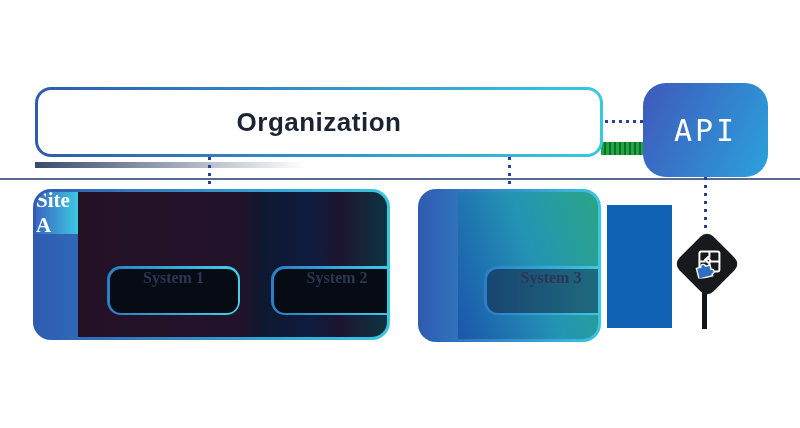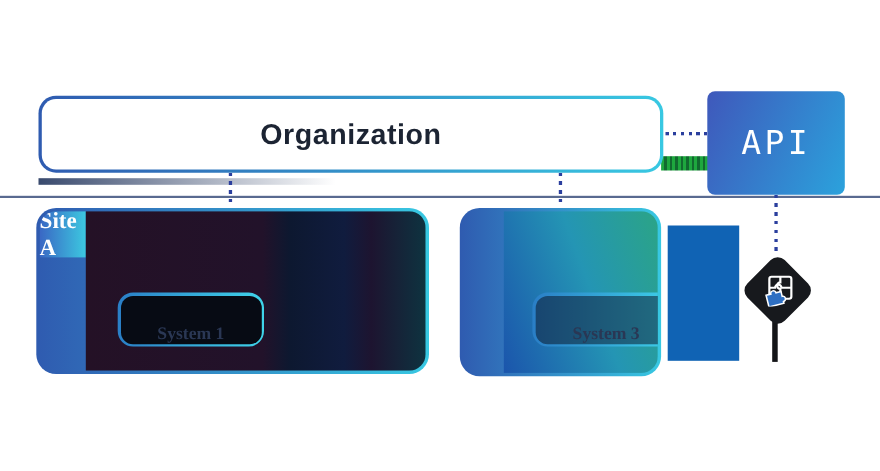--- a/index.html
+++ b/index.html
@@ -14,21 +14,21 @@
   .gborder{padding:3px;box-sizing:border-box;}
   .gb-blue-cyan{background:linear-gradient(90deg,var(--border-start,#2f5bb0),var(--border-end,#38c8e2));}
   .inner{width:100%;height:100%;box-sizing:border-box;}
 
   
   .org-wrap{left:35px;top:87px;width:568px;height:70px;border-radius:16px;}
   .org-inner{background:#ffffff;border-radius:13px;display:flex;align-items:center;justify-content:center;}
   .org-label{font-size:26px;font-weight:700;color:#1c2433;letter-spacing:.5px;}
 
   
-  .api-box{left:643px;top:83px;width:125px;height:94px;border-radius:7px;
+  .api-box{left:643px;top:83px;width:125px;height:94px;border-radius:23px;
     background:linear-gradient(115deg,var(--api-start,#3f58bb),var(--api-end,#2ba2dc));
     display:flex;align-items:center;justify-content:center;}
   .api-label{font-family:"DejaVu Sans Mono", monospace;font-size:30px;color:#ffffff;letter-spacing:3px;}
 
   
   .hline{left:0;top:178px;width:800px;height:2px;background:#22386b;opacity:.75;}
   .org-shadow{left:35px;top:162px;width:300px;height:6px;
     background:linear-gradient(90deg,rgba(22,42,84,.85),rgba(22,42,84,0) 90%);}
 
   
@@ -53,21 +53,21 @@
   .sitea-wrap{left:33px;top:189px;width:357px;height:151px;}
   .sitea-body{flex:1;position:relative;
     background:linear-gradient(90deg,#241126 0%,#22122a 52%,#0d1830 60%,#101c3e 76%,#1d1430 84%,#0e3340 100%);}
   .siteb-wrap{left:418px;top:189px;width:183px;height:153px;}
   .siteb-body{flex:1;position:relative;
     background:linear-gradient(70deg,#1b55ac 0%,#2495b4 55%,#2ba486 100%);margin-left:37px;}
 
   
   .system{border-radius:14px;padding:2.5px;
     background:linear-gradient(90deg,#2a7ec6,#3fd4ea);}
-  .system .inner{border-radius:11px;display:flex;align-items:flex-end;justify-content:center;}
+  .system .inner{border-radius:11px;display:flex;align-items:flex-start;justify-content:center;}
   .sys-dark{background:#070b14;}
   .sys-glass{background:rgba(5,12,26,.5);}
   .system-label{font-size:16px;font-weight:600;color:#2a3754;}
   .sys1{left:29px;top:74px;width:128px;height:44px;}
   .sys2{left:193px;top:74px;width:127px;height:44px;}
   .sys3{left:26px;top:74px;width:129px;height:44px;}
 
   
   .diamond{left:683px;top:240px;width:48px;height:48px;border-radius:9px;
     background:#17191d;transform:rotate(45deg);
@@ -104,20 +104,25 @@
     <div class="inner site-inner">
       <div class="site-header">
         <span class="site-label">Site A</span>
       </div>
       <div class="sitea-body">
         <div class="abs system sys1">
           <div class="inner sys-dark">
             <span class="system-label">System 1</span>
           </div>
         </div>
+        <div class="abs system sys2">
+          <div class="inner sys-dark">
+            <span class="system-label">System 2</span>
+          </div>
+        </div>
 
       </div>
     </div>
   </div>
 
   <div class="abs gborder gb-blue-cyan site siteb-wrap">
     <div class="inner site-inner">
       <div class="siteb-body">
         <div class="abs system sys3">
           <div class="inner sys-glass">

